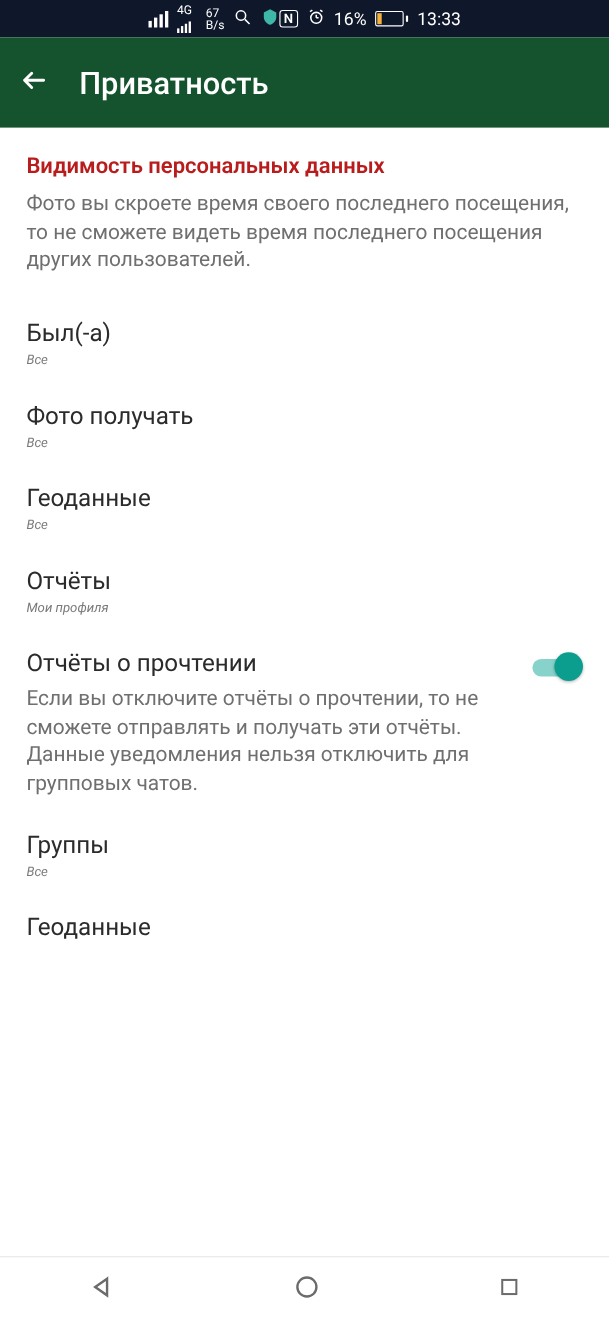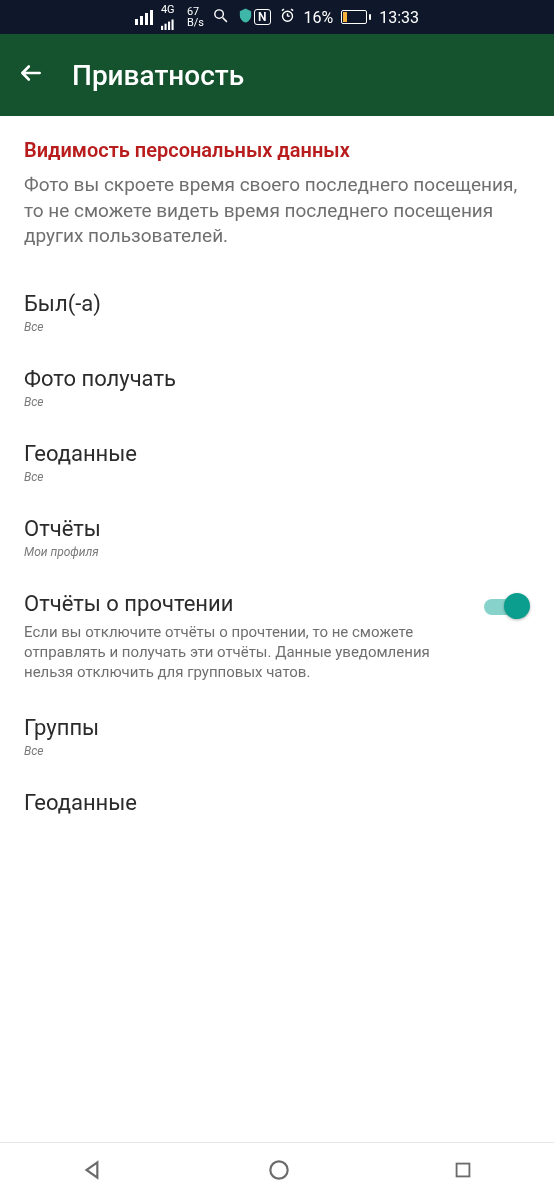--- a/index.html
+++ b/index.html
@@ -51,21 +51,21 @@
     padding: 16px 0;
     cursor: pointer;
     display: flex;
     align-items: flex-start;
     justify-content: flex-start;
     gap: 12px;
   }
   .setting-text { flex: 1; }
   .setting-title { font-size: 22px; font-weight: 400; color: #2b2b2b; }
   .setting-value { font-size: 12px; color: #7a7a7a; margin-top: 4px; font-style: italic; }
-  .setting-desc { font-size: 15px; color: #6f6f6f; line-height: 1.35; margin-top: 6px; }
+  .setting-desc { font-size: 19px; color: #6f6f6f; line-height: 1.35; margin-top: 6px; }
   
   .toggle {
     position: relative;
     width: 46px; height: 26px;
     flex-shrink: 0;
     margin-top: 2px;
   }
   .toggle-track {
     position:absolute; left:0; top:6px; width:40px; height:16px;
     background:#87d3cb; border-radius:8px;

